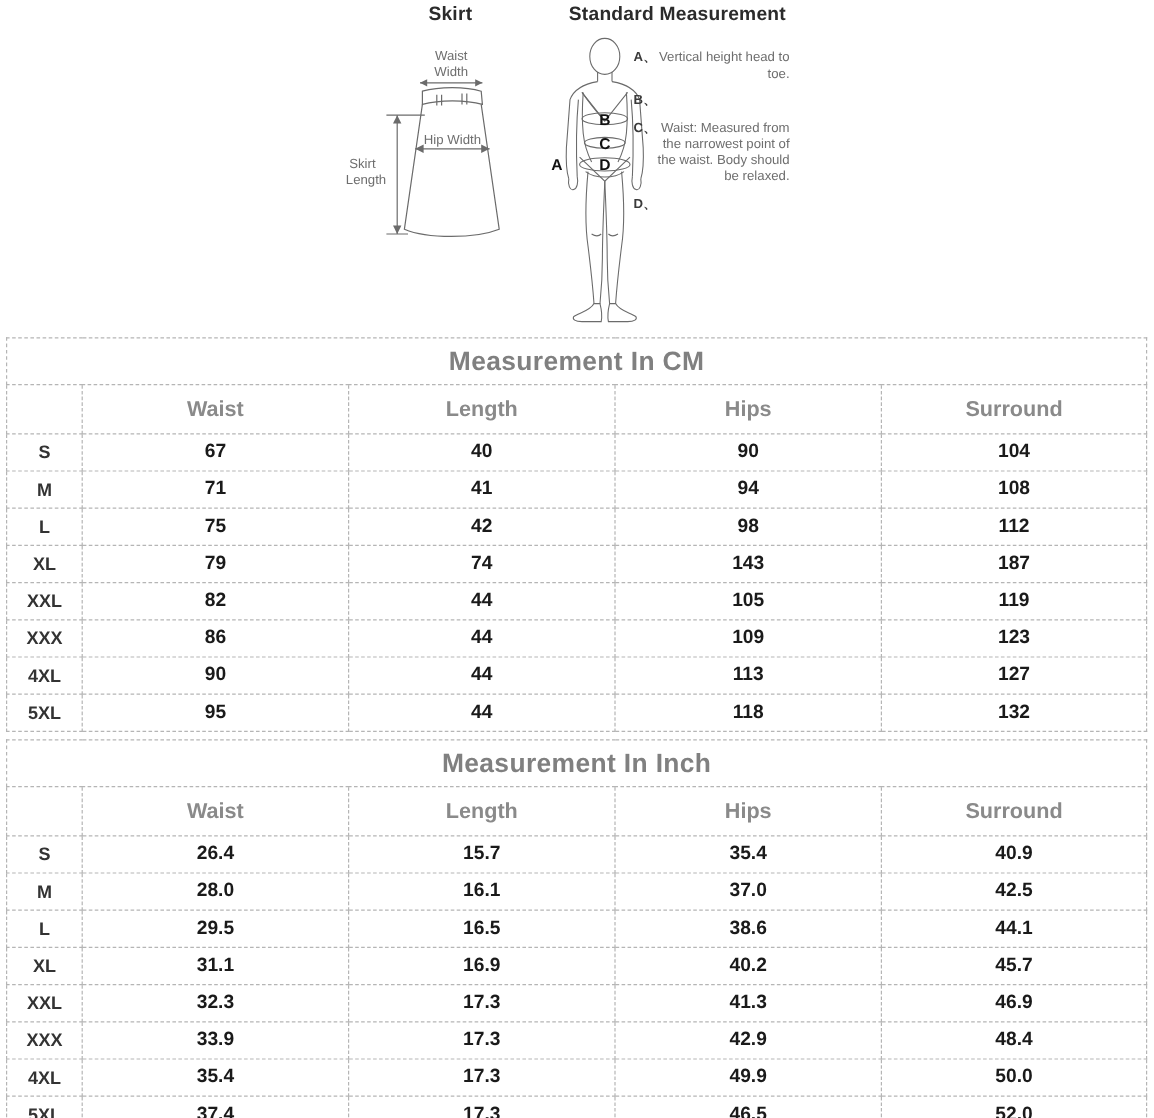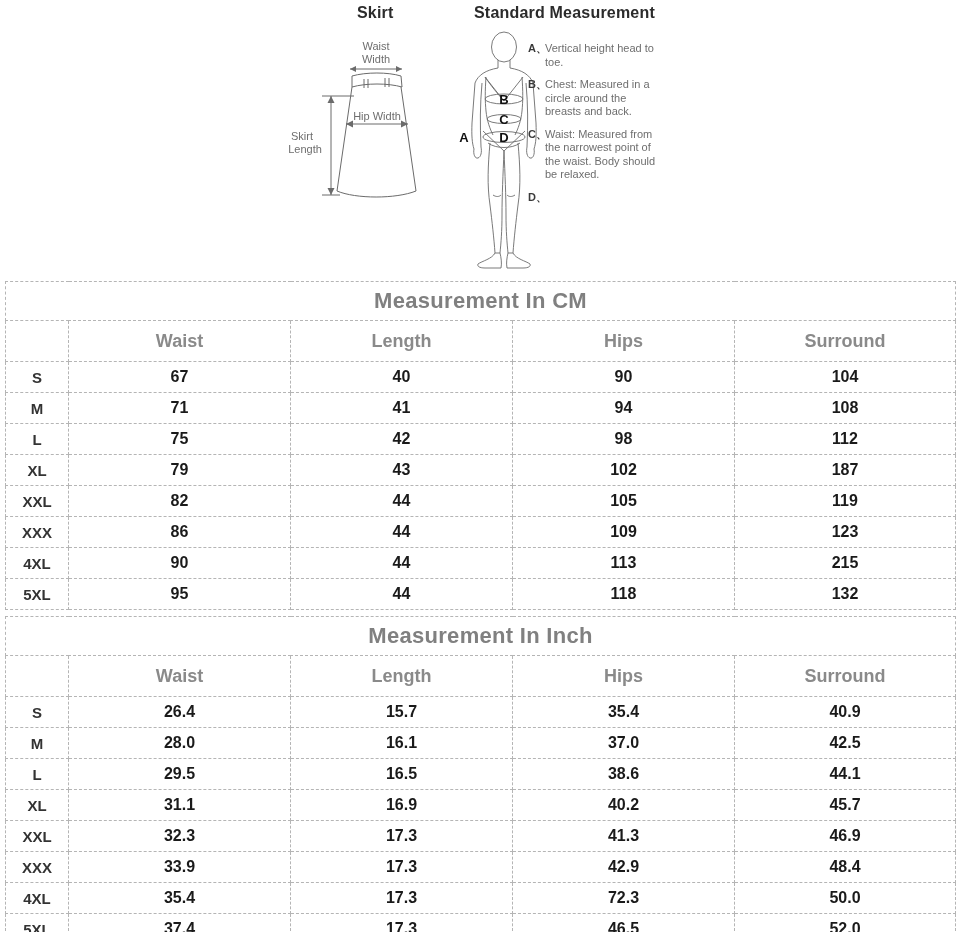--- a/index.html
+++ b/index.html
@@ -60,20 +60,21 @@
     color: #3a3a3a;
     font-weight: bold;
     width: 17px;
     flex: 0 0 17px;
     line-height: 13.5px;
   }
   .legend-text {
     font-size: 11px;
     color: #6e6e6e;
     line-height: 13.5px;
+    text-align: right;
   }
 
   
   #tables {
     position: absolute;
     left: 5px;
     top: 281px;
     width: 950px;
   }
   table.size-table {
@@ -216,21 +217,20 @@
     </g>
   </svg>
 
   <div id="legend">
     <div class="legend-item">
       <span class="legend-mark">A、</span>
       <span class="legend-text">Vertical height head to toe.</span>
     </div>
     <div class="legend-item">
       <span class="legend-mark">B、</span>
-      <span class="legend-text">Chest: Measured in a circle around the breasts and back.</span>
     </div>
     <div class="legend-item">
       <span class="legend-mark">C、</span>
       <span class="legend-text">Waist: Measured from the narrowest point of the waist. Body should be relaxed.</span>
     </div>
     <div class="legend-item">
       <span class="legend-mark">D、</span>
     </div>
   </div>
 </div>
@@ -272,22 +272,22 @@
         <tr>
           <td class="size-cell">L</td>
           <td class="value-cell">75</td>
           <td class="value-cell">42</td>
           <td class="value-cell">98</td>
           <td class="value-cell">112</td>
         </tr>
         <tr>
           <td class="size-cell">XL</td>
           <td class="value-cell">79</td>
-          <td class="value-cell">43</td>
-          <td class="value-cell">102</td>
+          <td class="value-cell">74</td>
+          <td class="value-cell">143</td>
           <td class="value-cell">187</td>
         </tr>
         <tr>
           <td class="size-cell">XXL</td>
           <td class="value-cell">82</td>
           <td class="value-cell">44</td>
           <td class="value-cell">105</td>
           <td class="value-cell">119</td>
         </tr>
         <tr>
@@ -295,21 +295,21 @@
           <td class="value-cell">86</td>
           <td class="value-cell">44</td>
           <td class="value-cell">109</td>
           <td class="value-cell">123</td>
         </tr>
         <tr>
           <td class="size-cell">4XL</td>
           <td class="value-cell">90</td>
           <td class="value-cell">44</td>
           <td class="value-cell">113</td>
-          <td class="value-cell">215</td>
+          <td class="value-cell">127</td>
         </tr>
         <tr>
           <td class="size-cell">5XL</td>
           <td class="value-cell">95</td>
           <td class="value-cell">44</td>
           <td class="value-cell">118</td>
           <td class="value-cell">132</td>
         </tr>
       </tbody>
     </table>
@@ -371,21 +371,21 @@
           <td class="size-cell">XXX</td>
           <td class="value-cell">33.9</td>
           <td class="value-cell">17.3</td>
           <td class="value-cell">42.9</td>
           <td class="value-cell">48.4</td>
         </tr>
         <tr>
           <td class="size-cell">4XL</td>
           <td class="value-cell">35.4</td>
           <td class="value-cell">17.3</td>
-          <td class="value-cell">72.3</td>
+          <td class="value-cell">49.9</td>
           <td class="value-cell">50.0</td>
         </tr>
         <tr>
           <td class="size-cell">5XL</td>
           <td class="value-cell">37.4</td>
           <td class="value-cell">17.3</td>
           <td class="value-cell">46.5</td>
           <td class="value-cell">52.0</td>
         </tr>
       </tbody>

